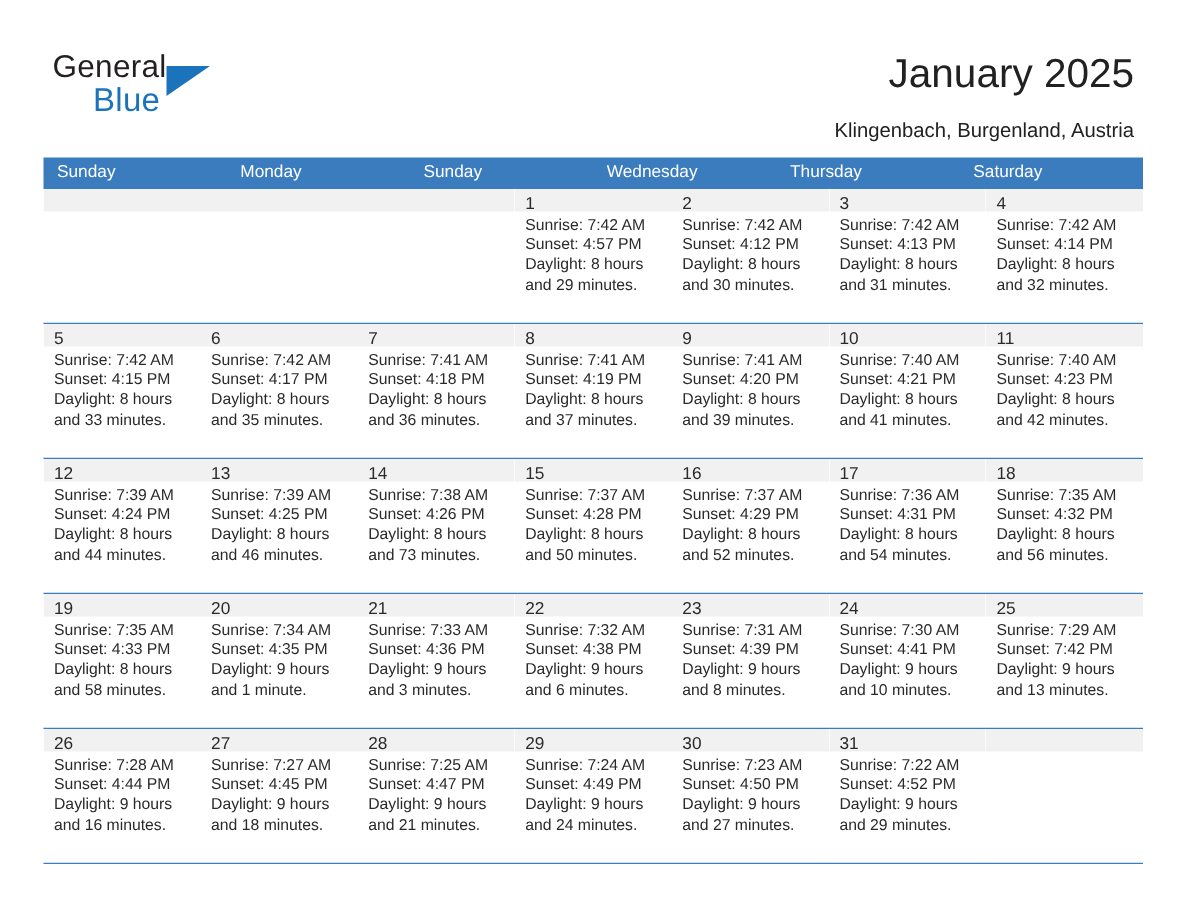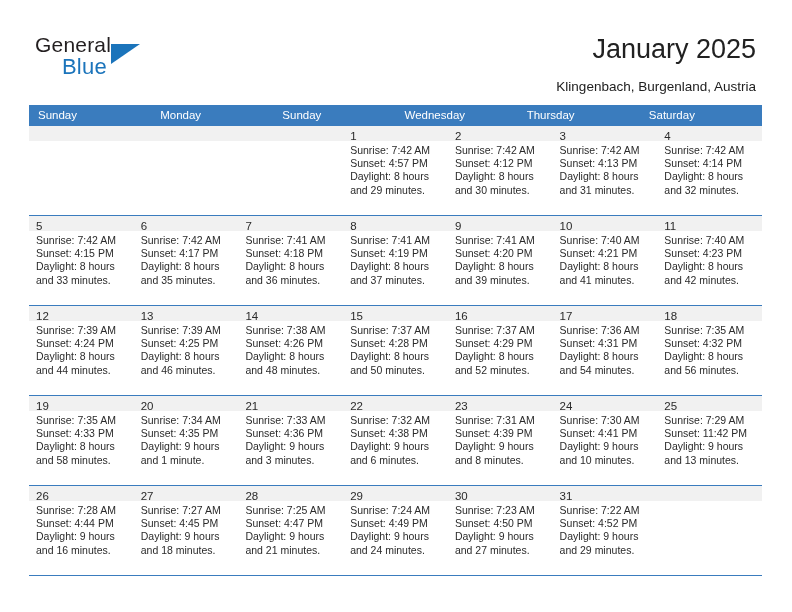--- a/index.html
+++ b/index.html
@@ -297,21 +297,21 @@
               <div>Daylight: 8 hours</div>
               <div>and 46 minutes.</div>
             </div>
           </div>
           <div class="day">
             <div class="daynum-band"><span class="daynum">14</span></div>
             <div class="day-body">
               <div>Sunrise: 7:38 AM</div>
               <div>Sunset: 4:26 PM</div>
               <div>Daylight: 8 hours</div>
-              <div>and 48 minutes.</div>
+              <div>and 73 minutes.</div>
             </div>
           </div>
           <div class="day">
             <div class="daynum-band"><span class="daynum">15</span></div>
             <div class="day-body">
               <div>Sunrise: 7:37 AM</div>
               <div>Sunset: 4:28 PM</div>
               <div>Daylight: 8 hours</div>
               <div>and 50 minutes.</div>
             </div>
@@ -396,21 +396,21 @@
               <div>Sunrise: 7:30 AM</div>
               <div>Sunset: 4:41 PM</div>
               <div>Daylight: 9 hours</div>
               <div>and 10 minutes.</div>
             </div>
           </div>
           <div class="day">
             <div class="daynum-band"><span class="daynum">25</span></div>
             <div class="day-body">
               <div>Sunrise: 7:29 AM</div>
-              <div>Sunset: 11:42 PM</div>
+              <div>Sunset: 7:42 PM</div>
               <div>Daylight: 9 hours</div>
               <div>and 13 minutes.</div>
             </div>
           </div>
         </div>
         <div class="week">
           <div class="day">
             <div class="daynum-band"><span class="daynum">26</span></div>
             <div class="day-body">
               <div>Sunrise: 7:28 AM</div>

